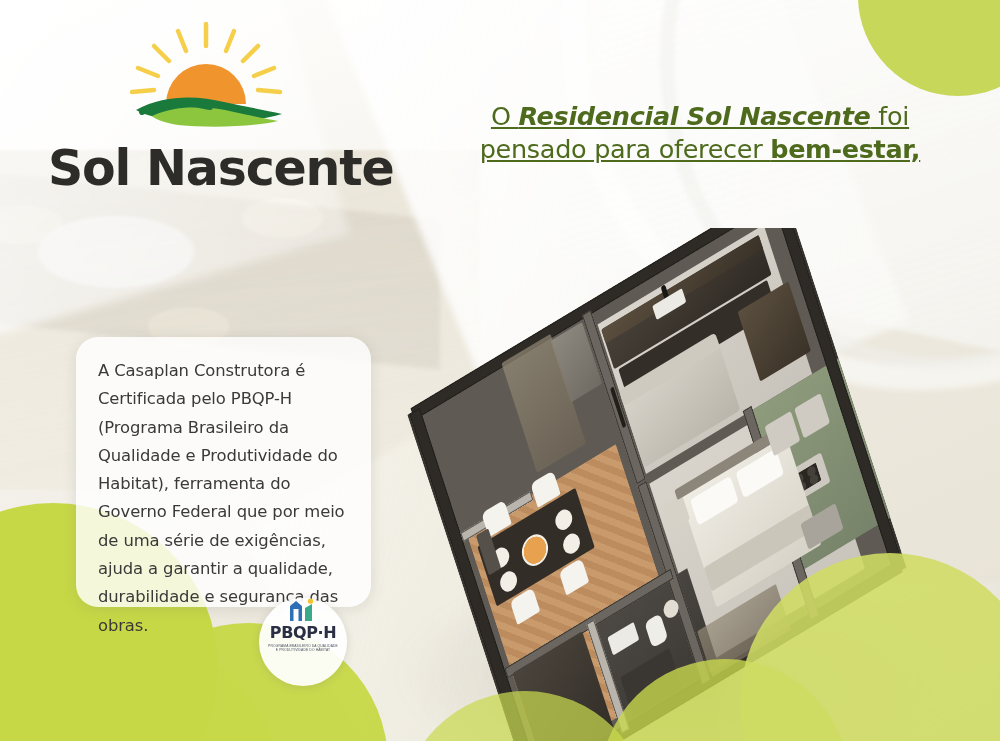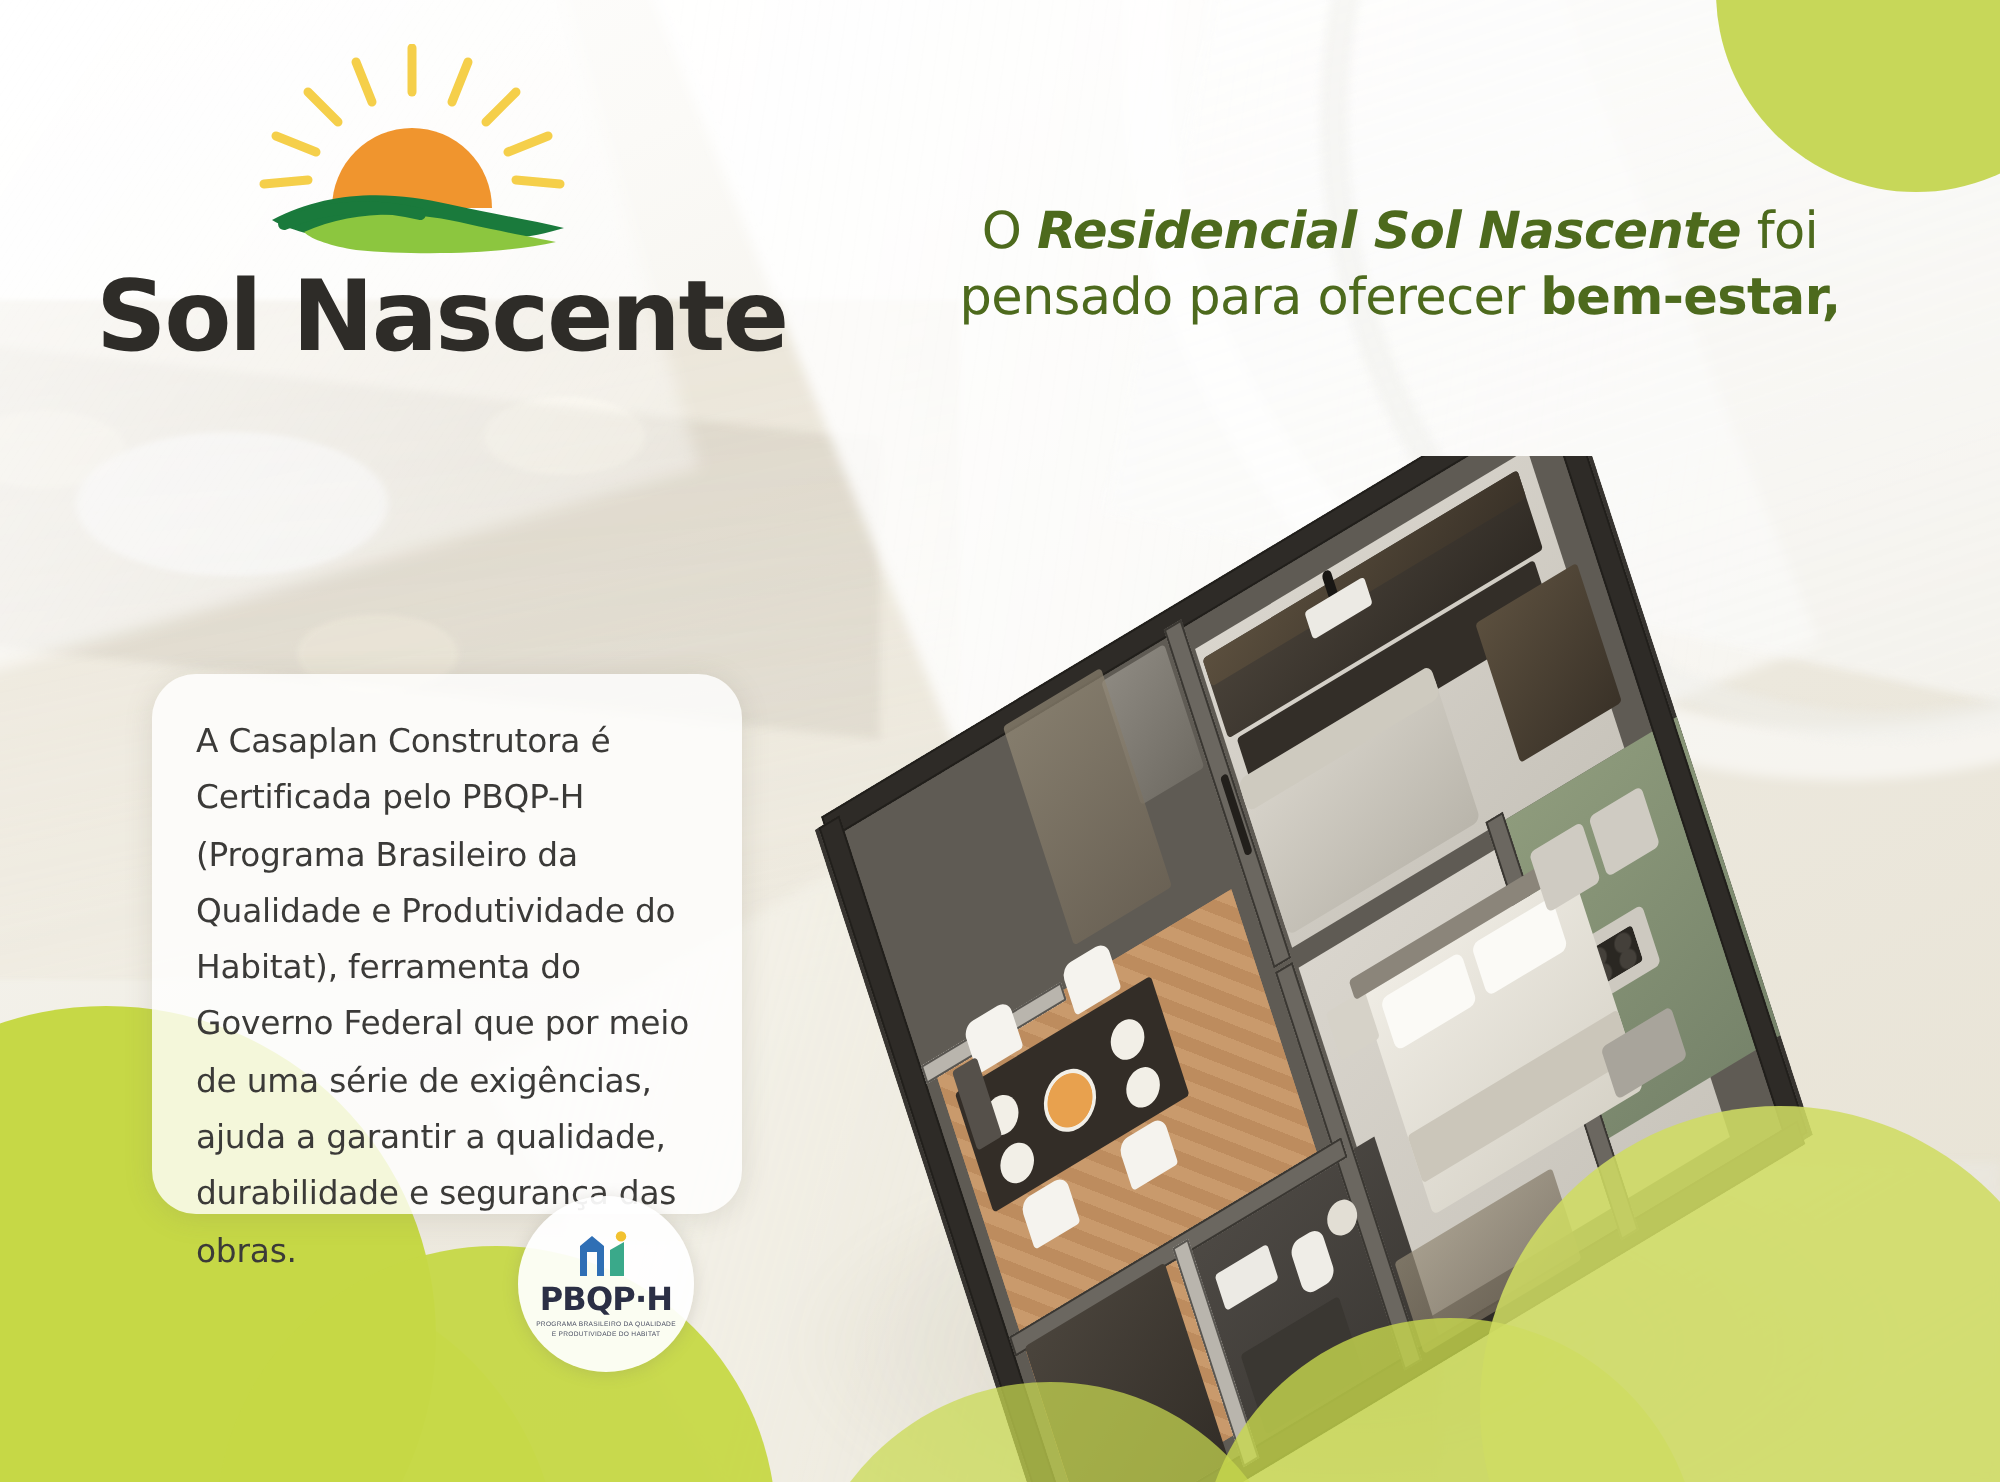--- a/index.html
+++ b/index.html
@@ -94,21 +94,21 @@
   
   .logo-wrap { position:absolute; left:48px; top:22px; width:310px; }
   .sun-mark { position:relative; width:200px; height:106px; margin-left:58px; }
   .brand-name {
     font-family:"DejaVu Sans", sans-serif;
     font-weight:bold;
     font-size:49px;
     letter-spacing:-1.2px;
     color:#2e2c28;
     text-align:center;
-    margin-top:2px;
+    margin-top:12px;
     white-space:nowrap;
   }
   .brand-sub {
     font-family:"Liberation Sans", sans-serif;
     font-size:17.5px;
     letter-spacing:9.5px;
     color:#3a3833;
     text-align:center;
     margin-top:10px;
     padding-left:9px;
@@ -116,20 +116,21 @@
 
   
   .headline {
     position:absolute; left:438px; top:100px; width:524px;
     text-align:center;
     color:#4d6a1d;
     font-family:"DejaVu Sans", sans-serif;
     font-size:25.5px;
     line-height:32.5px;
     letter-spacing:-.3px;
+    text-decoration:underline;
   }
   .headline .b  { font-weight:bold; }
   .headline .bi { font-weight:bold; font-style:italic; }
   .headline .rg { font-weight:normal; }
   .headline .ln { display:block; }
 
   
   .info-card {
     position:absolute; left:76px; top:337px; width:295px; height:270px;
     background:rgba(255,255,255,.80);
@@ -144,21 +145,21 @@
     color:#3b3a38;
     letter-spacing:-.1px;
   }
 
   
   .badge {
     position:absolute; left:259px; top:598px; width:88px; height:88px;
     border-radius:50%;
     background:rgba(255,255,255,.93);
     box-shadow:0 1px 8px rgba(120,115,100,.22);
-    display:flex; flex-direction:column; align-items:center; justify-content:center;
+    display:flex; flex-direction:column; align-items:center; justify-content:flex-start;
   }
   .badge-mark { width:28px; height:24px; position:relative; margin-bottom:3px; }
   .badge-title {
     font-family:"DejaVu Sans", sans-serif;
     font-weight:bold; font-size:16px; color:#2b2f45;
     letter-spacing:-.4px; line-height:1;
   }
   .badge-sub {
     font-family:"Liberation Sans", sans-serif;
     font-size:3.3px; color:#4a4f63; text-align:center;

